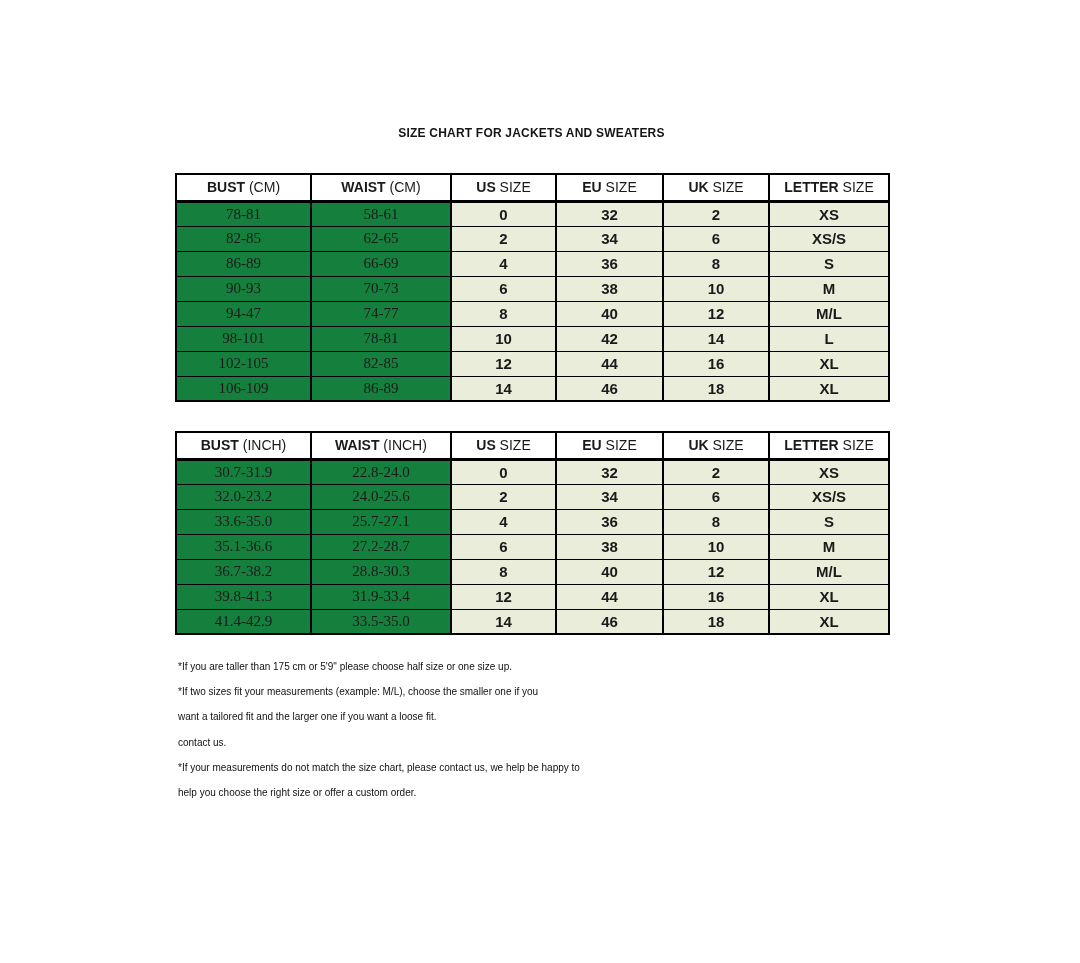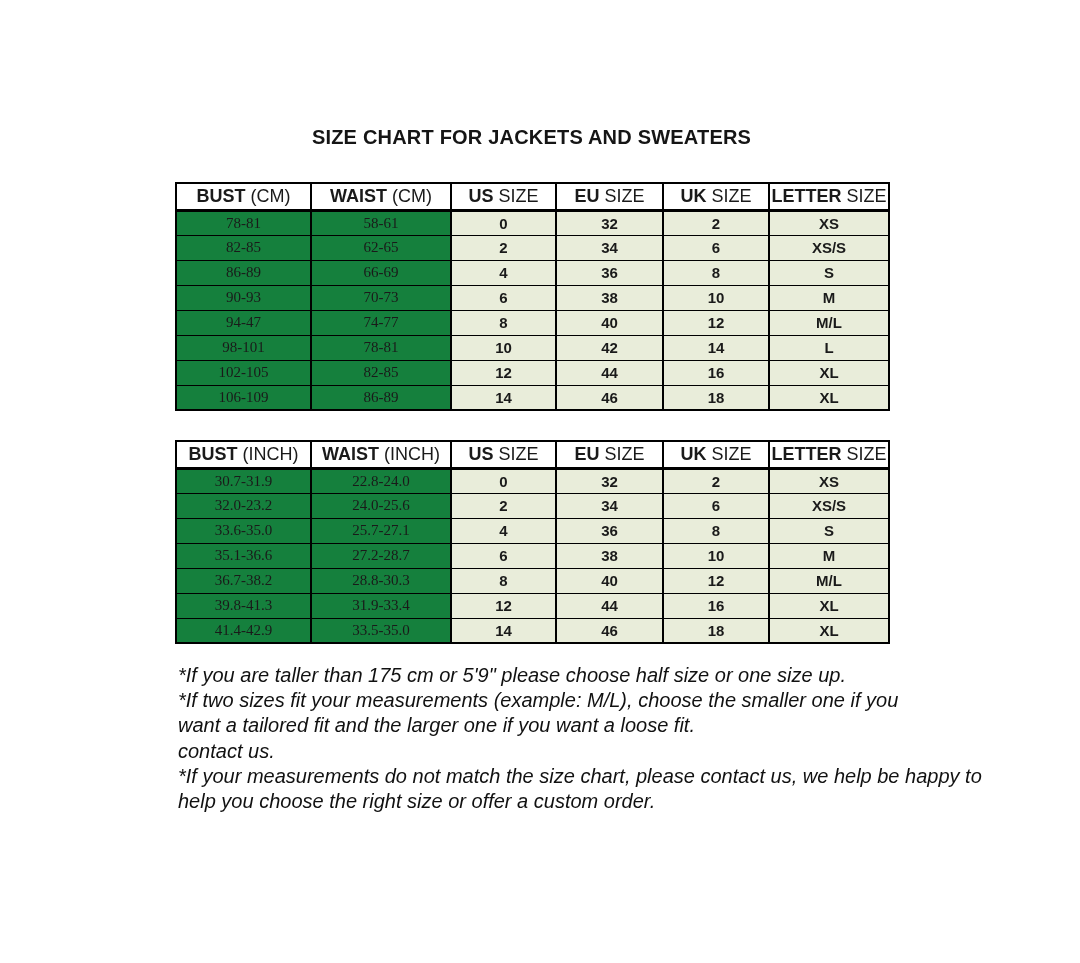--- a/index.html
+++ b/index.html
@@ -17,21 +17,21 @@
   }
   .content {
     position: absolute;
     left: 175px;
     top: 0;
     width: 713px;
   }
   .title {
     margin-top: 126px;
     text-align: center;
-    font-size: 20px;
+    font-size: 12px;
     font-weight: bold;
     letter-spacing: 0.2px;
     color: #151515;
     white-space: nowrap;
   }
   table.size-table {
     border-collapse: collapse;
     table-layout: fixed;
     width: 713px;
     border: 2px solid #000;
@@ -43,42 +43,41 @@
     border-left-width: 2px;
     border-right-width: 2px;
     text-align: center;
     vertical-align: middle;
     overflow: hidden;
     white-space: nowrap;
   }
   .size-table thead th {
     height: 27px;
     background: #ffffff;
-    font-size: 18px;
+    font-size: 14px;
     font-weight: normal;
     border-bottom: 3px solid #000;
   }
   .size-table thead th .hdr-bold { font-weight: bold; }
   .size-table td {
     height: 25px;
     font-size: 15px;
   }
   td.measure-col { background: #15803d; font-weight: normal; font-family: Liberation Serif, serif; }
   td.size-col    { background: #E9EDDA; font-weight: bold; }
   .footnotes {
     margin-top: 19px;
     padding-left: 3px;
     width: 760px;
   }
   .footnote-line {
-    font-size: 20px;
+    font-size: 10px;
     line-height: 25.2px;
     white-space: nowrap;
     color: #111;
-    font-style: italic;
   }
 </style>
 </head>
 <body>
 
 <div class="page">
   <div class="content">
 
     <div class="title">SIZE CHART FOR JACKETS AND SWEATERS</div>
 

